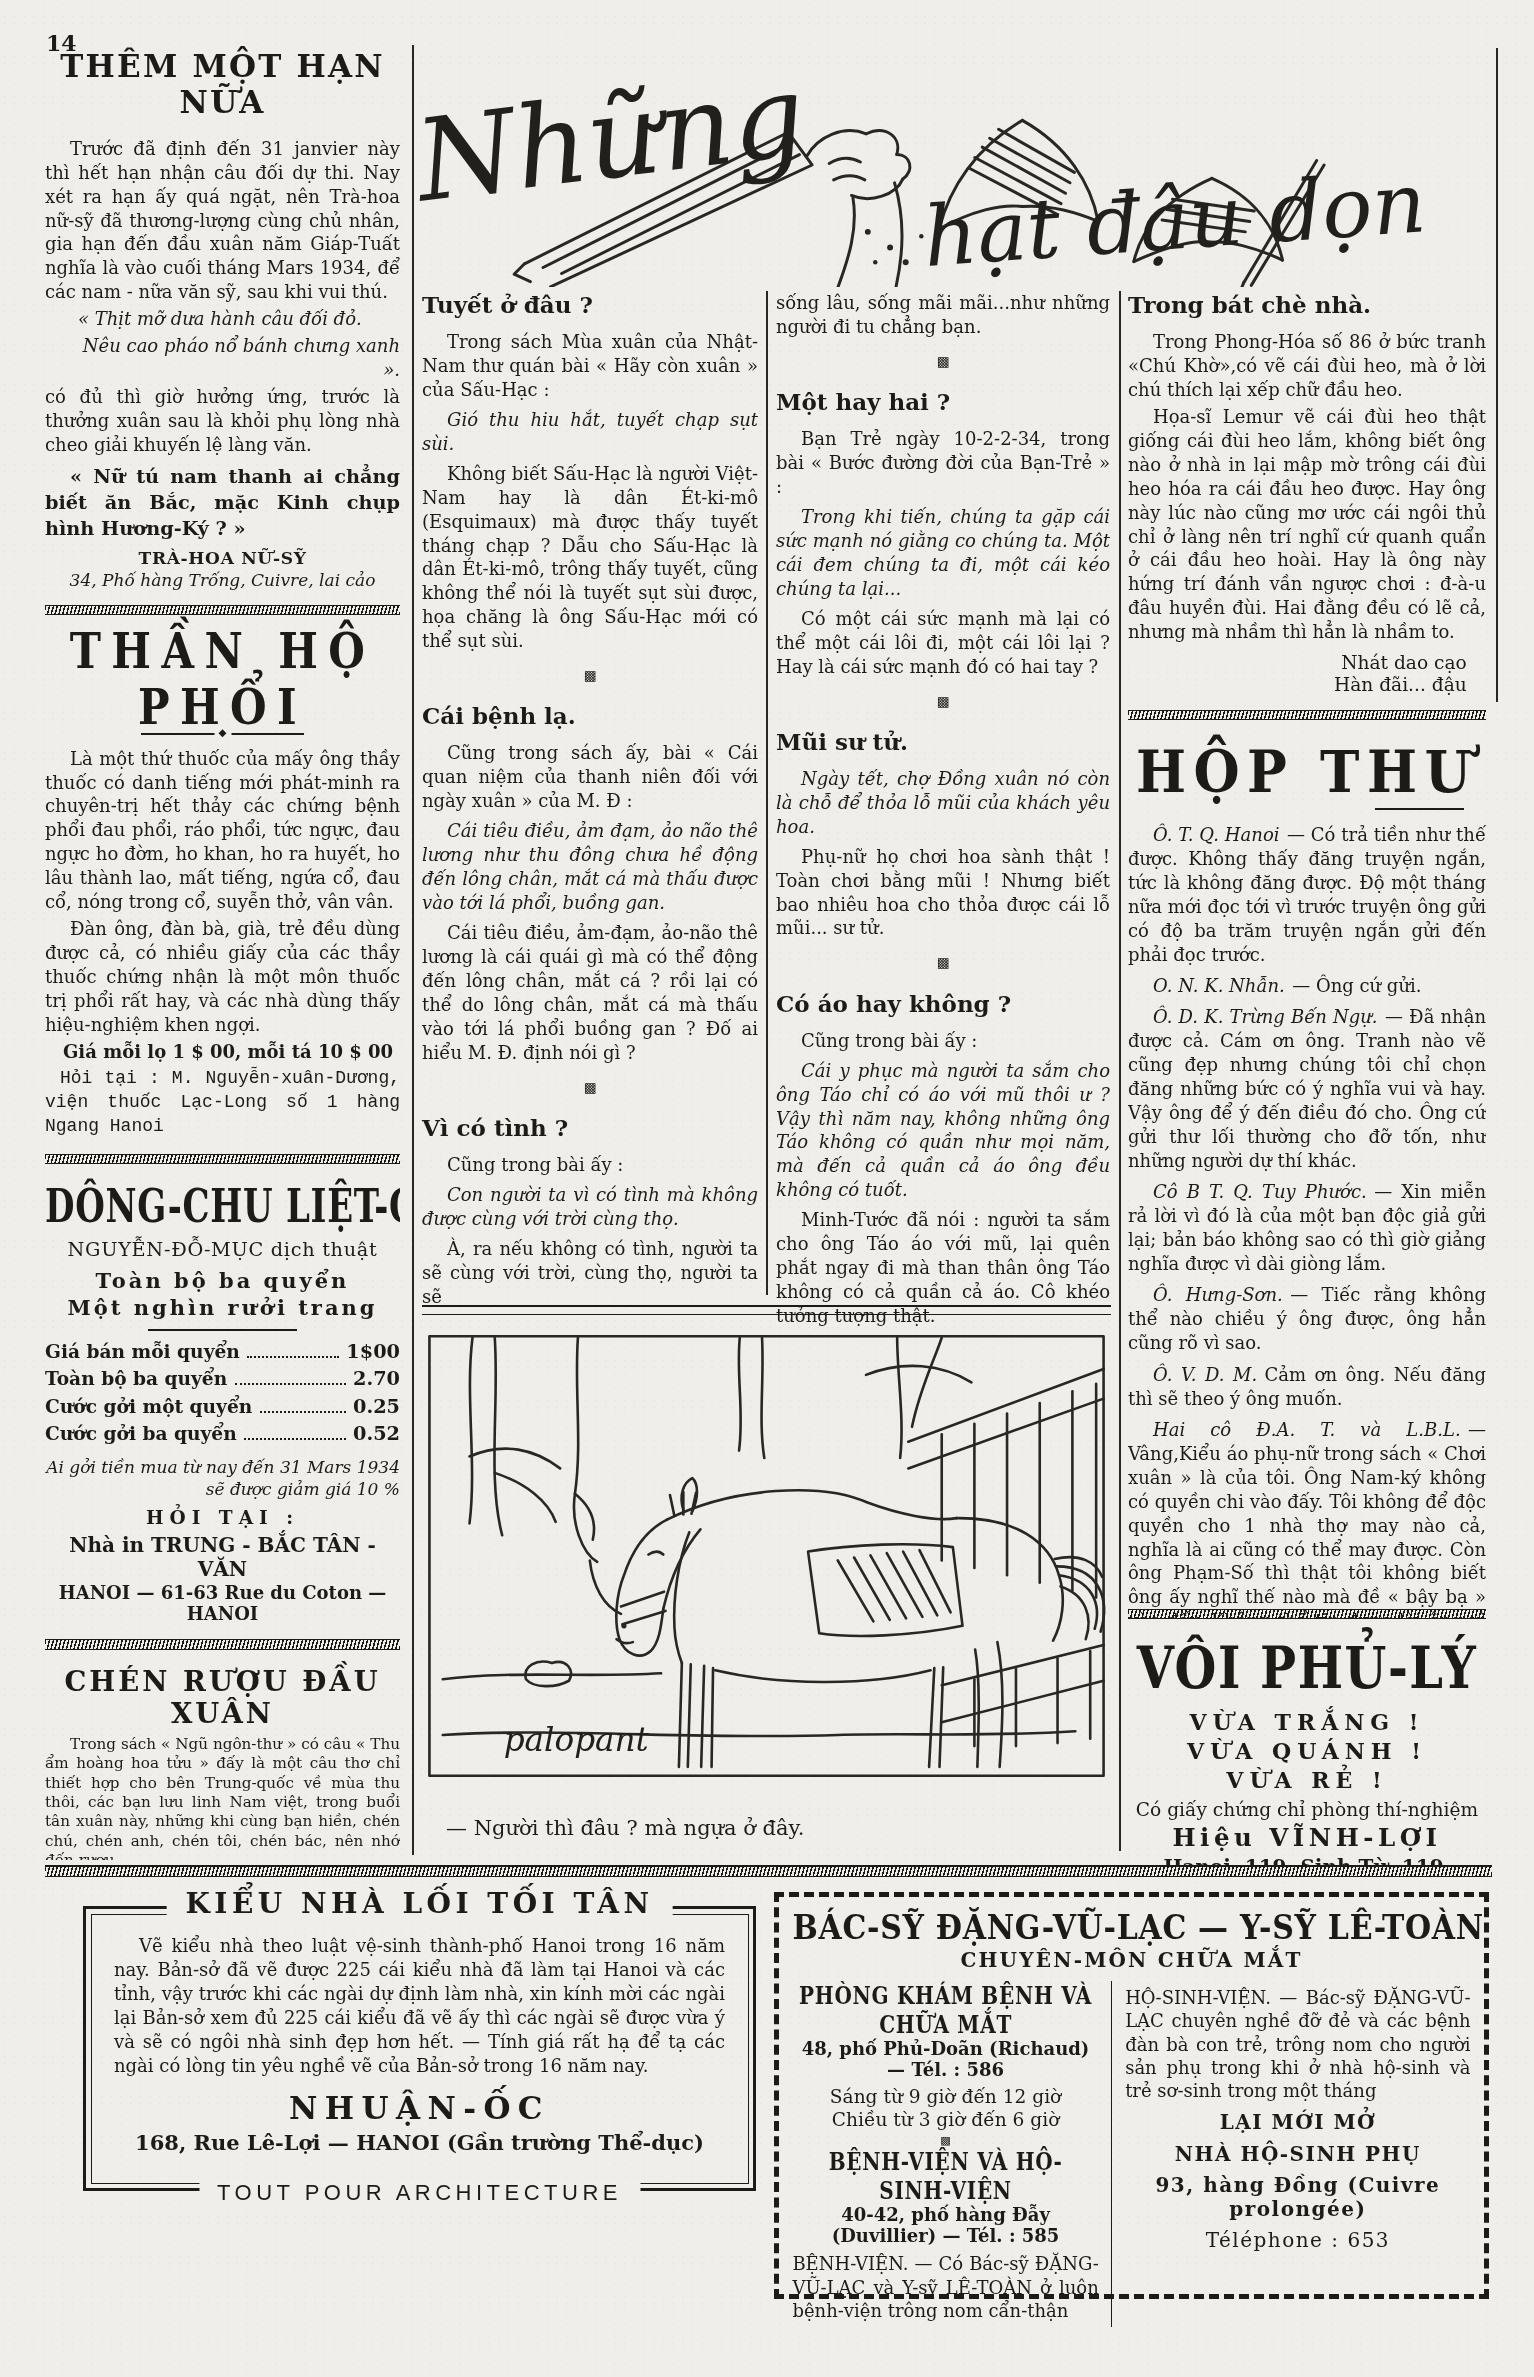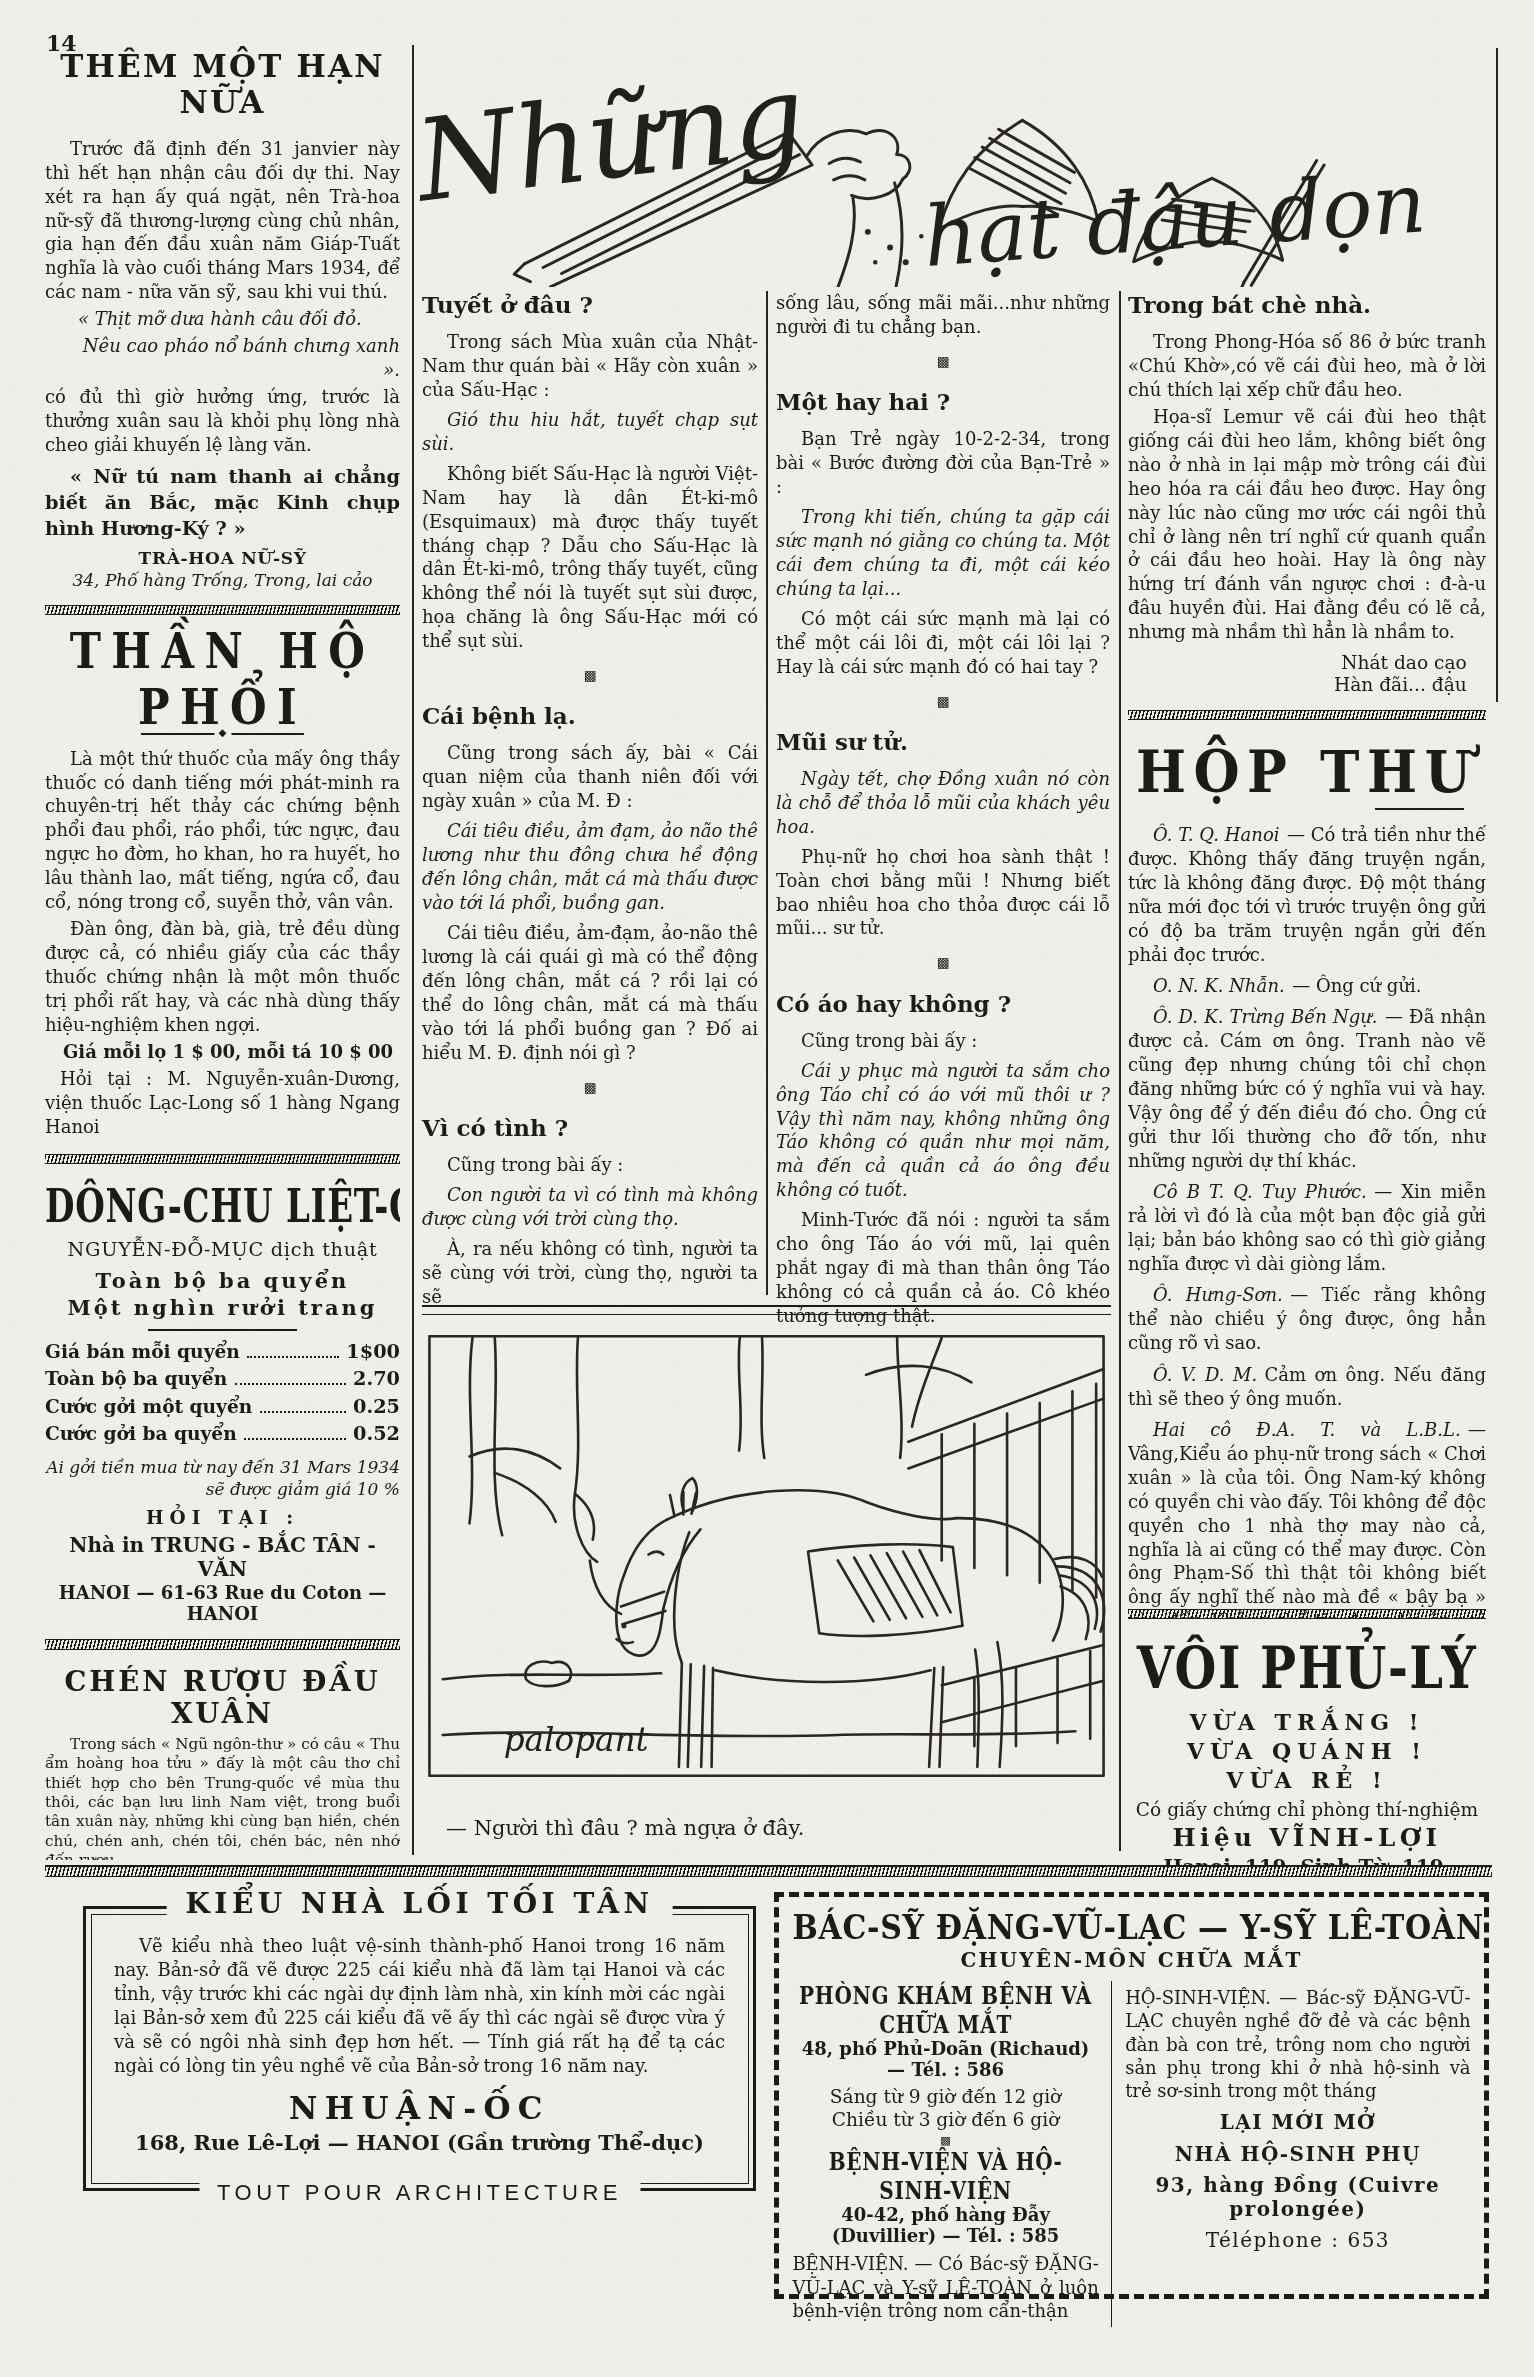--- a/index.html
+++ b/index.html
@@ -180,32 +180,32 @@
 
   <div class="col" id="col1">
     <section>
       <h1 id="t-them">THÊM MỘT HẠN NỮA</h1>
       <p class="p">Trước đã định đến 31 janvier này thì hết hạn nhận câu đối dự thi. Nay xét ra hạn ấy quá ngặt, nên Trà-hoa nữ-sỹ đã thương-lượng cùng chủ nhân, gia hạn đến đầu xuân năm Giáp-Tuất nghĩa là vào cuối tháng Mars 1934, để các nam - nữa văn sỹ, sau khi vui thú.</p>
       <p class="p q c">« Thịt mỡ dưa hành câu đối đỏ.</p>
       <p class="p q c2">Nêu cao pháo nổ bánh chưng xanh ».</p>
       <p class="p noind">có đủ thì giờ hưởng ứng, trước là thưởng xuân sau là khỏi phụ lòng nhà cheo giải khuyến lệ làng văn.</p>
       <p class="quote-bold">« Nữ tú nam thanh ai chẳng biết ăn Bắc, mặc Kinh chụp hình Hương-Ký ? »</p>
       <p class="sig-name">TRÀ-HOA NỮ-SỸ</p>
-      <p class="sig-addr">34, Phố hàng Trống, Trong, lai cảo</p>
+      <p class="sig-addr">34, Phố hàng Trống, Cuivre, lai cảo</p>
     </section>
 
     <div class="divider"></div>
 
     <section>
       <h2 id="t-than">THẦN HỘ PHỔI</h2>
       <div class="rule-orn"></div>
       <p class="p">Là một thứ thuốc của mấy ông thầy thuốc có danh tiếng mới phát-minh ra chuyên-trị hết thảy các chứng bệnh phổi đau phổi, ráo phổi, tức ngực, đau ngực ho đờm, ho khan, ho ra huyết, ho lâu thành lao, mất tiếng, ngứa cổ, đau cổ, nóng trong cổ, suyễn thở, vân vân.</p>
       <p class="p">Đàn ông, đàn bà, già, trẻ đều dùng được cả, có nhiều giấy của các thầy thuốc chứng nhận là một môn thuốc trị phổi rất hay, và các nhà dùng thấy hiệu-nghiệm khen ngợi.</p>
       <p class="p bold noind" style="text-indent:18px;">Giá mỗi lọ 1 $ 00, mỗi tá 10 $ 00</p>
-      <p class="p" style="text-indent:15px;">Hỏi tại : M. Nguyễn-xuân-Dương, viện thuốc Lạc-Long số 1 hàng Ngang Hanoi</p>
+      <p class="p" style="text-indent:15px;font-family:Liberation Mono, monospace;">Hỏi tại : M. Nguyễn-xuân-Dương, viện thuốc Lạc-Long số 1 hàng Ngang Hanoi</p>
     </section>
 
     <div class="divider"></div>
 
     <section>
       <h2 id="t-dong">DÔNG-CHU LIỆT-QUỐC</h2>
       <p class="translator">NGUYỄN-ĐỖ-MỤC dịch thuật</p>
       <p class="tbline">Toàn bộ ba quyển</p>
       <p class="tbline">Một nghìn rưởi trang</p>
       <div class="rule-mid"></div>

